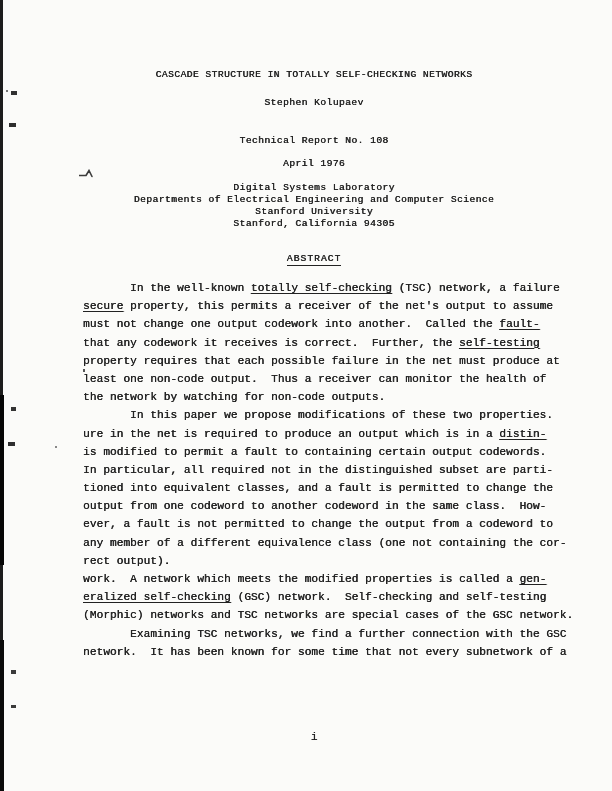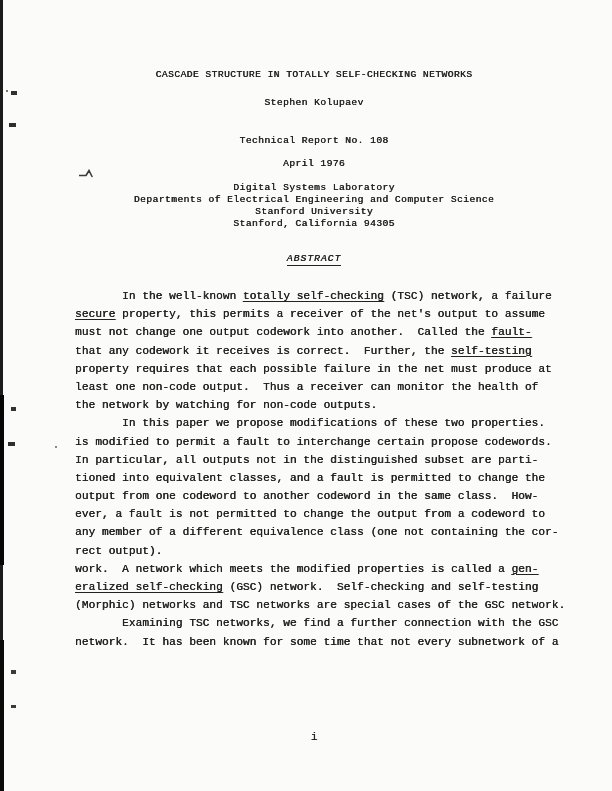--- a/index.html
+++ b/index.html
@@ -25,25 +25,25 @@
   .tb-line { position:absolute; left:0; width:100%; font-size:9.7px; letter-spacing:0.4px; white-space:pre; }
   .tb-title   { top:69px;  }
   .tb-author  { top:97px;  }
   .tb-report  { top:135px; }
   .tb-date    { top:158px; }
   .tb-inst1   { top:182px; }
   .tb-inst2   { top:194px; }
   .tb-inst3   { top:206px; }
   .tb-inst4   { top:218px; }
   .tb-abstract{ top:253px; }
-  .tb-abstract span { border-bottom:1px solid var(--ink); padding-bottom:1px; letter-spacing:1px;font-style:italic; }
+  .tb-abstract span { border-bottom:1px solid var(--ink); padding-bottom:1px; letter-spacing:1px; }
 
   .abstract-body {
-    position:absolute; left:75px; top:279px; width:520px;
-    font-size:11.2px; line-height:18.2px;margin-top:8px;
+    position:absolute; left:83px; top:279px; width:520px;
+    font-size:11.2px; line-height:18.2px;
   }
   .abs-line { white-space:pre; height:18.2px; }
   .u { text-decoration:underline; text-underline-offset:2px; text-decoration-thickness:1px; }
 
   .page-number { position:absolute; left:8px; top:731px; width:612px; text-align:center; font-size:11.2px; }
 
   
   .art { position:absolute; background:#333; }
   .a-dot1  { left:6px;  top:90px;  width:2px; height:2px; background:#777; }
   .a-m1    { left:11px; top:91px;  width:6px; height:4px; background:#313131; }
@@ -91,22 +91,23 @@
 
   <div class="abstract-body tw">
       <div class="abs-line"><span>       In the well-known </span><span class="u">totally self-checking</span><span> (TSC) network, a failure</span></div>
       <div class="abs-line"><span class="u">secure</span><span> property, this permits a receiver of the net's output to assume</span></div>
       <div class="abs-line"><span>must not change one output codework into another.  Called the </span><span class="u">fault-</span></div>
       <div class="abs-line"><span>that any codework it receives is correct.  Further, the </span><span class="u">self-testing</span></div>
       <div class="abs-line"><span>property requires that each possible failure in the net must produce at</span></div>
       <div class="abs-line"><span>least one non-code output.  Thus a receiver can monitor the health of</span></div>
       <div class="abs-line"><span>the network by watching for non-code outputs.</span></div>
       <div class="abs-line"><span>       In this paper we propose modifications of these two properties.</span></div>
-      <div class="abs-line"><span>is modified to permit a fault to interchange certain propose codewords.</span></div>
-      <div class="abs-line"><span>In particular, all outputs not in the distinguished subset are parti-</span></div>
+      <div class="abs-line"><span>ure in the net is required to produce an output which is in a </span><span class="u">distin-</span></div>
+      <div class="abs-line"><span>is modified to permit a fault to containing certain output codewords.</span></div>
+      <div class="abs-line"><span>In particular, all required not in the distinguished subset are parti-</span></div>
       <div class="abs-line"><span>tioned into equivalent classes, and a fault is permitted to change the</span></div>
       <div class="abs-line"><span>output from one codeword to another codeword in the same class.  How-</span></div>
       <div class="abs-line"><span>ever, a fault is not permitted to change the output from a codeword to</span></div>
       <div class="abs-line"><span>any member of a different equivalence class (one not containing the cor-</span></div>
       <div class="abs-line"><span>rect output).</span></div>
       <div class="abs-line"><span>work.  A network which meets the modified properties is called a </span><span class="u">gen-</span></div>
       <div class="abs-line"><span class="u">eralized self-checking</span><span> (GSC) network.  Self-checking and self-testing</span></div>
       <div class="abs-line"><span>(Morphic) networks and TSC networks are special cases of the GSC network.</span></div>
       <div class="abs-line"><span>       Examining TSC networks, we find a further connection with the GSC</span></div>
       <div class="abs-line"><span>network.  It has been known for some time that not every subnetwork of a</span></div>

